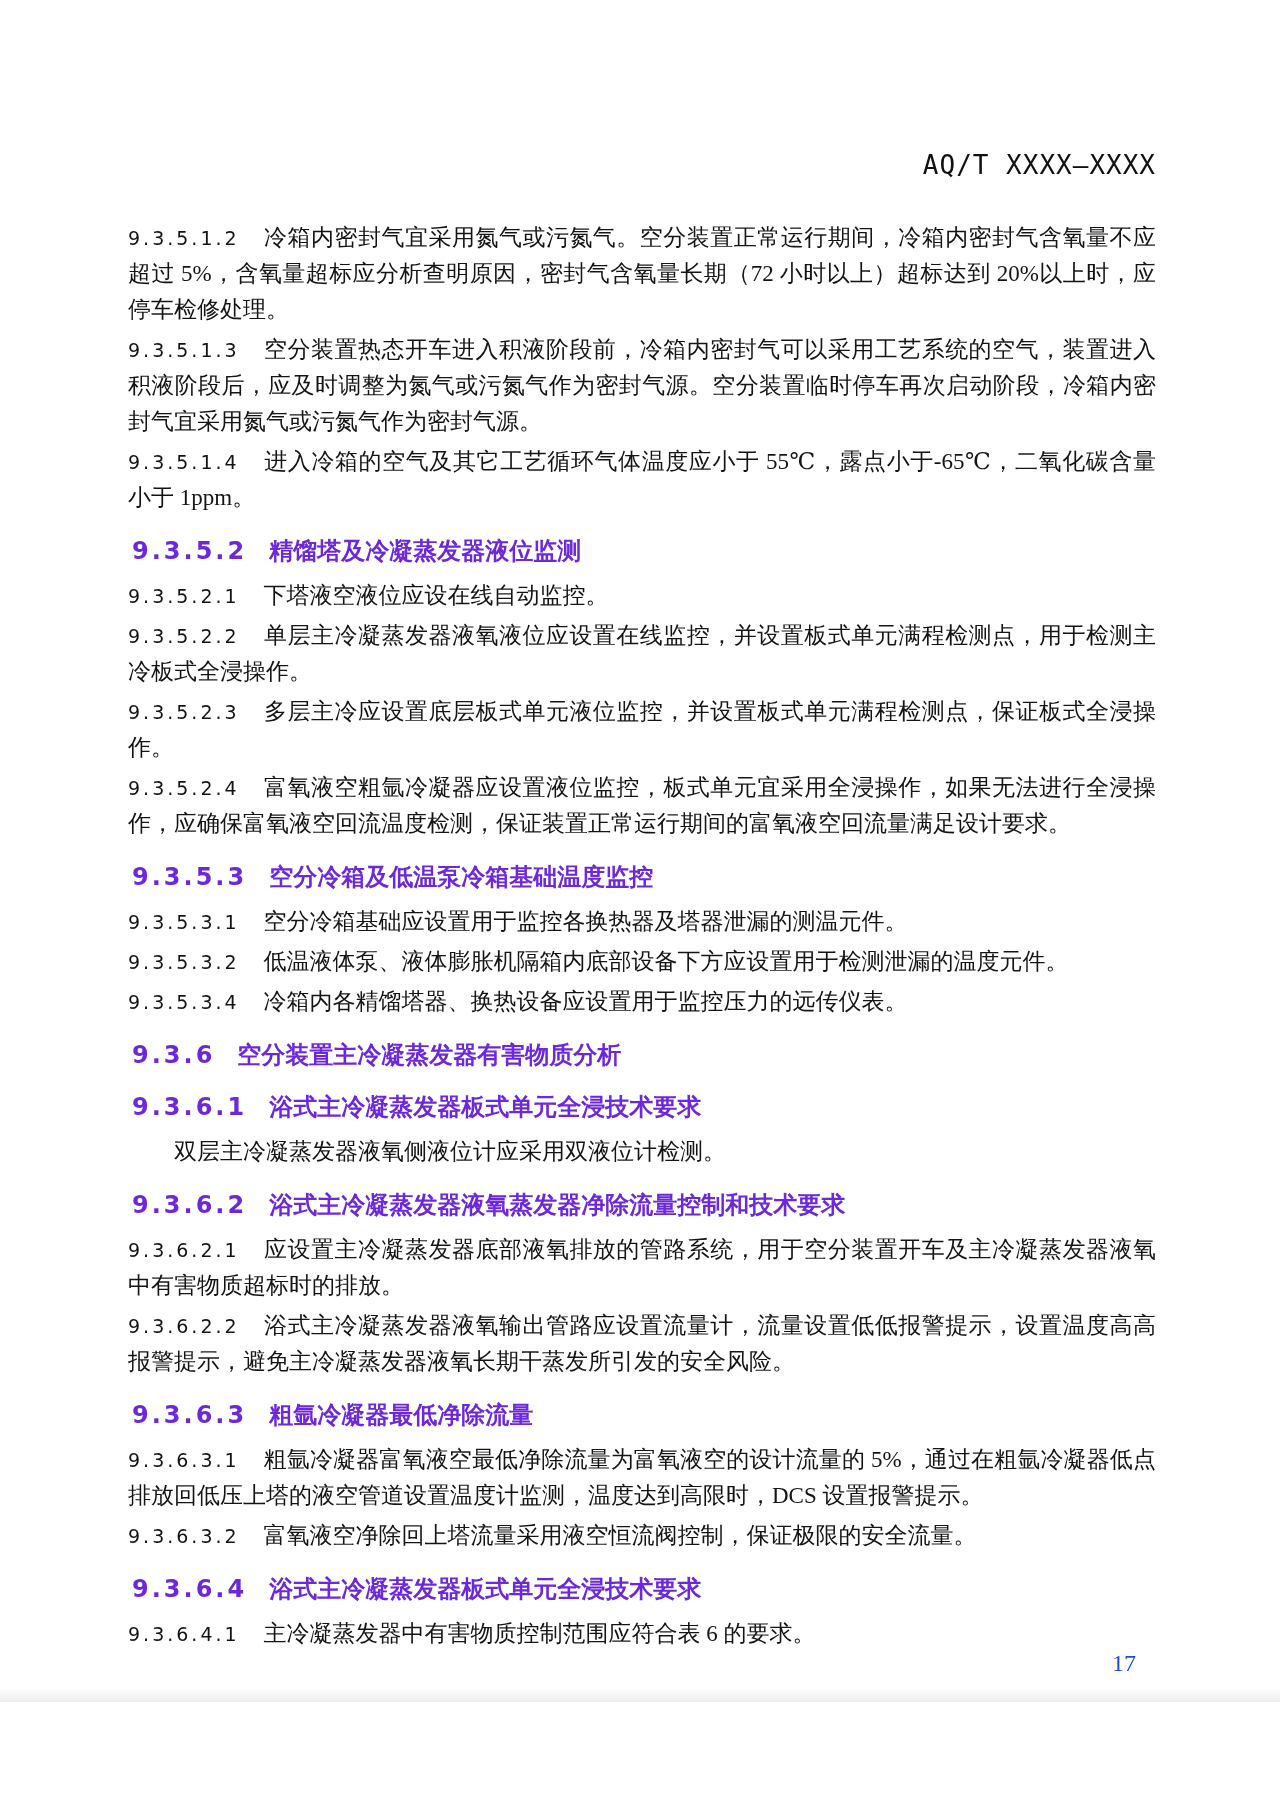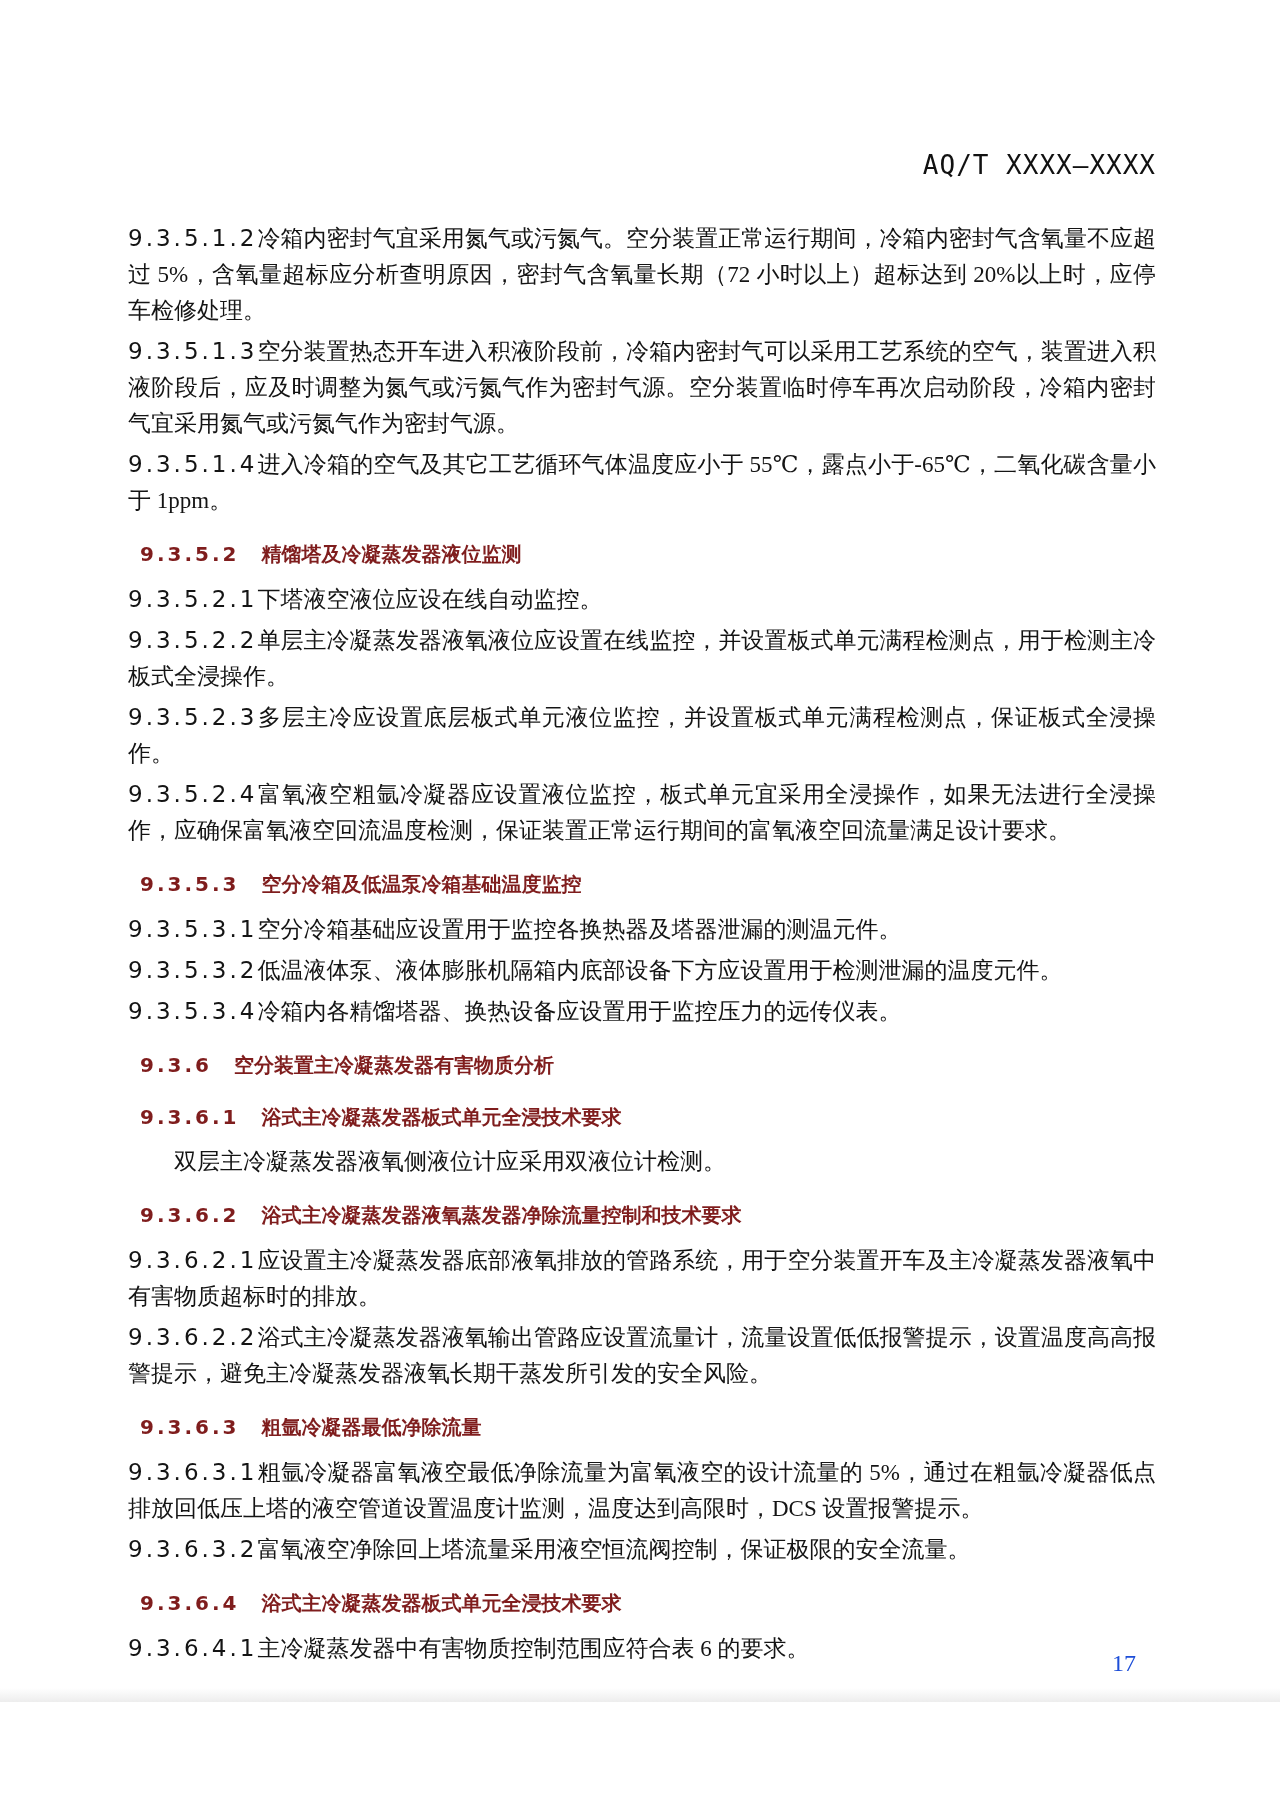--- a/index.html
+++ b/index.html
@@ -26,30 +26,31 @@
     white-space:nowrap;
   }
   p.clause{
     font-size:23px;
     line-height:36px;
     text-align:justify;
     margin:4px 0;
   }
   p.clause .num{
     font-family:"DejaVu Sans","Liberation Sans",sans-serif;
-    font-size:23px;
+    font-size:19px;
     letter-spacing:3px;
+    margin-right:24px;
     white-space:nowrap;
   }
   h3.heading{
     font-family:"DejaVu Sans","Liberation Sans",sans-serif;
-    font-size:20px;
+    font-size:24px;
     font-weight:bold;
-    color:#7f1d1d;
-    margin:18px 0 10px 12px;
+    color:#6d28d9;
+    margin:18px 0 10px 4px;
     line-height:34px;
   }
   h3.heading .num{
     letter-spacing:3px;
     margin-right:22px;
     white-space:nowrap;
   }
   p.plain{
     font-size:23px;
     line-height:36px;

